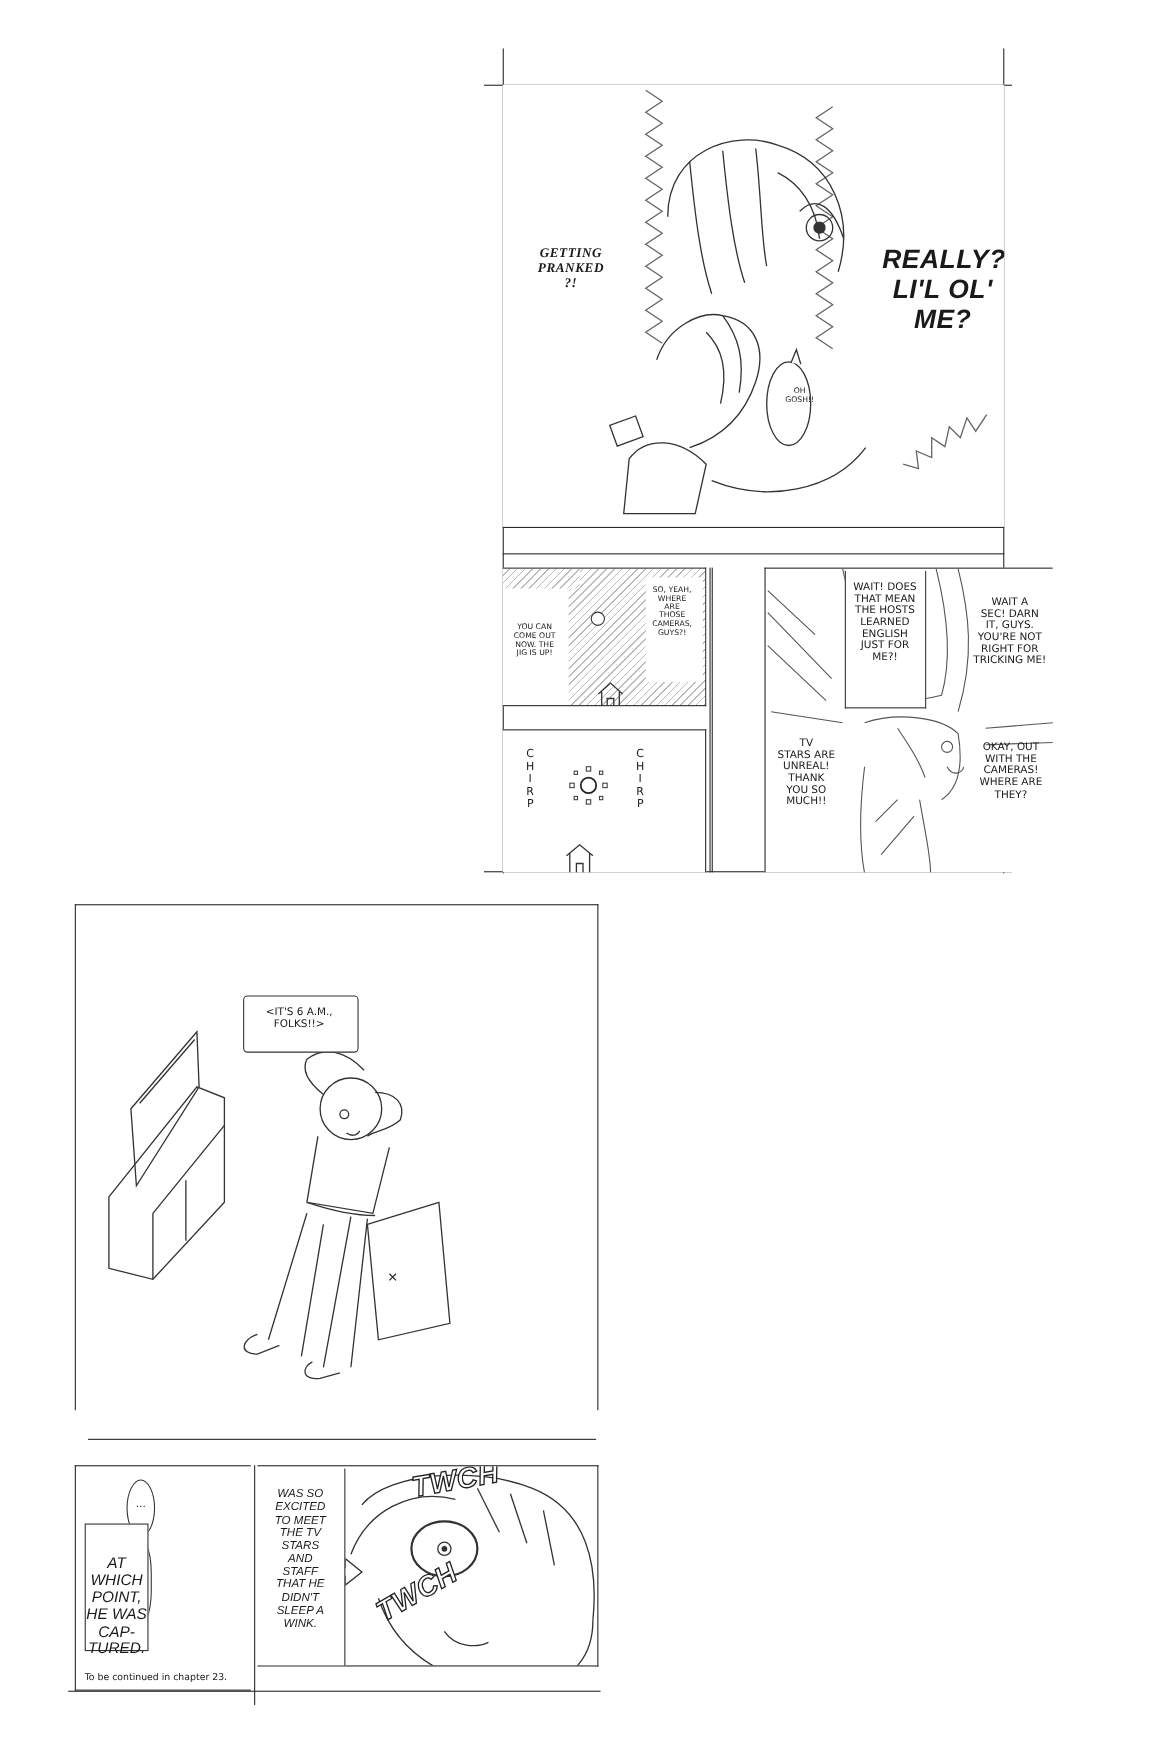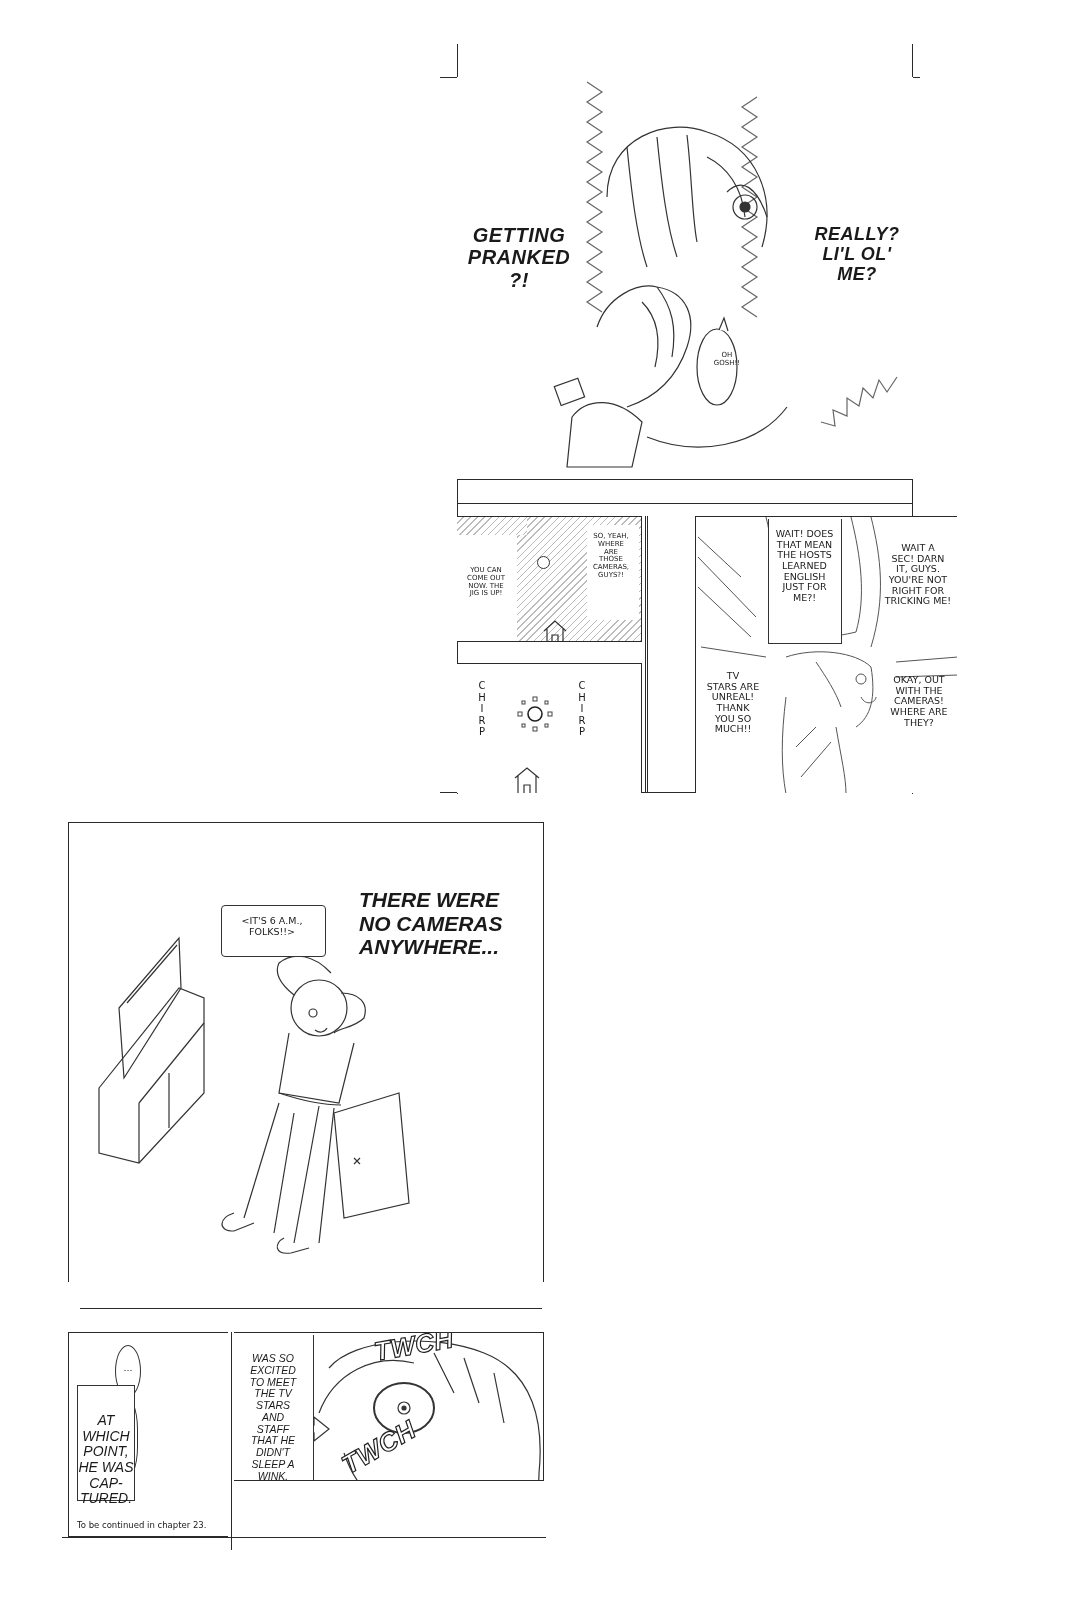--- a/index.html
+++ b/index.html
@@ -58,24 +58,24 @@
 
       <path d="M115 340 C130 320 160 320 185 345 L175 390 L110 390 Z"></path>
       <rect x="100" y="305" width="25" height="20" transform="rotate(-20 112 315)"></rect>
 
       <path d="M190 360 C240 380 300 370 330 330"></path>
     </g>
 
     <ellipse cx="260" cy="290" rx="20" ry="38" fill="#fff" stroke="#333" stroke-width="1.2"></ellipse>
     <path d="M262 253 l5 -12 l4 13" fill="#fff" stroke="#333" stroke-width="1.2"></path>
   </svg>
-  <div class="txt sfx-big" style="left:-8px; top:147px; width:140px; font-size:20px;">GETTING
+  <div class="txt sfx-big" style="left:-8px; top:147px; width:140px; font-size:12px;font-family:Liberation Serif, serif;">GETTING
 PRANKED
 ?!</div>
-  <div class="txt sfx-big" style="left:345px; top:147px; width:110px; font-size:18px;">REALLY?
+  <div class="txt sfx-big" style="left:345px; top:147px; width:110px; font-size:24px;">REALLY?
 LI'L OL'
 ME?</div>
   <div class="txt dlg-sm" style="left:240px; top:275px; width:60px;">OH
 GOSH!!</div>
 </div>
 
 <div class="hline" style="left:457px; top:503px; width:456px;"></div>
 
 <div class="panel" style="left:457px; top:516px; width:185px; height:126px; border-left:none;">
   <div class="hatch" style="position:absolute; left:60px; top:0; width:125px; height:126px;"></div>
@@ -196,23 +196,20 @@
       <path d="M215 415 C205 420 205 432 222 430 L240 425"></path>
 
       <path d="M265 290 L330 270 L340 380 L275 395 Z"></path>
       <path d="M285 335 l6 6 M291 335 l-6 6"></path>
     </g>
   </svg>
 
   <div class="box" style="left:152px; top:82px; width:105px; height:52px; border-radius:4px;"></div>
   <div class="txt dlg" style="left:148px; top:93px; width:110px;">&lt;IT'S 6 A.M.,
 FOLKS!!&gt;</div>
-  <div class="txt narr" style="left:290px; top:65px; width:190px; font-size:21px;">THERE WERE
-NO CAMERAS
-ANYWHERE...</div>
 </div>
 
 <div class="hline" style="left:80px; top:1308px; width:462px;"></div>
 
 <div class="panel" style="left:68px; top:1332px; width:160px; height:205px; border-right:none;">
   <div class="bubble" style="left:46px; top:12px; width:26px; height:52px;"></div>
   <div class="txt dlg" style="left:46px; top:30px; width:26px;">...</div>
   <div class="bubble" style="left:31px; top:60px; width:38px; height:90px; border-radius:40%;"></div>
   <div class="txt dlg-sm" style="left:26px; top:82px; width:48px;">OKAY,
 TO
@@ -223,21 +220,21 @@
 WHICH
 POINT,
 HE WAS
 CAP-
 TURED.</div>
   <div class="caption" style="left:8px; top:187px; font-size:8.5px; white-space:nowrap;text-align:right;">To be continued in chapter 23.</div>
 </div>
 
 <div class="vline" style="left:231px; top:1332px; height:218px;"></div>
 
-<div class="panel" style="left:234px; top:1332px; width:310px; height:149px; border-left:none;text-decoration:underline;">
+<div class="panel" style="left:234px; top:1332px; width:310px; height:183px; border-left:none;text-decoration:underline;">
   <svg class="art" width="310" height="205" viewBox="0 0 310 205">
     <g fill="none" stroke="#333" stroke-width="1.2">
       <path d="M95 35 C120 5 200 0 250 20 C300 40 310 90 305 140"></path>
       <path d="M85 80 C100 40 140 20 180 30"></path>
       <path d="M110 120 C130 180 190 205 250 200 C290 195 305 170 305 140"></path>
       <ellipse cx="170" cy="75" rx="30" ry="25" stroke-width="2"></ellipse>
       <circle cx="170" cy="75" r="6"></circle>
       <circle cx="170" cy="75" r="2" fill="#333"></circle>
       <path d="M170 150 C180 165 200 165 210 160"></path>
       <path d="M60 100 L80 92 L80 84 L95 96 L80 108 L80 100 L60 106 Z"></path>

